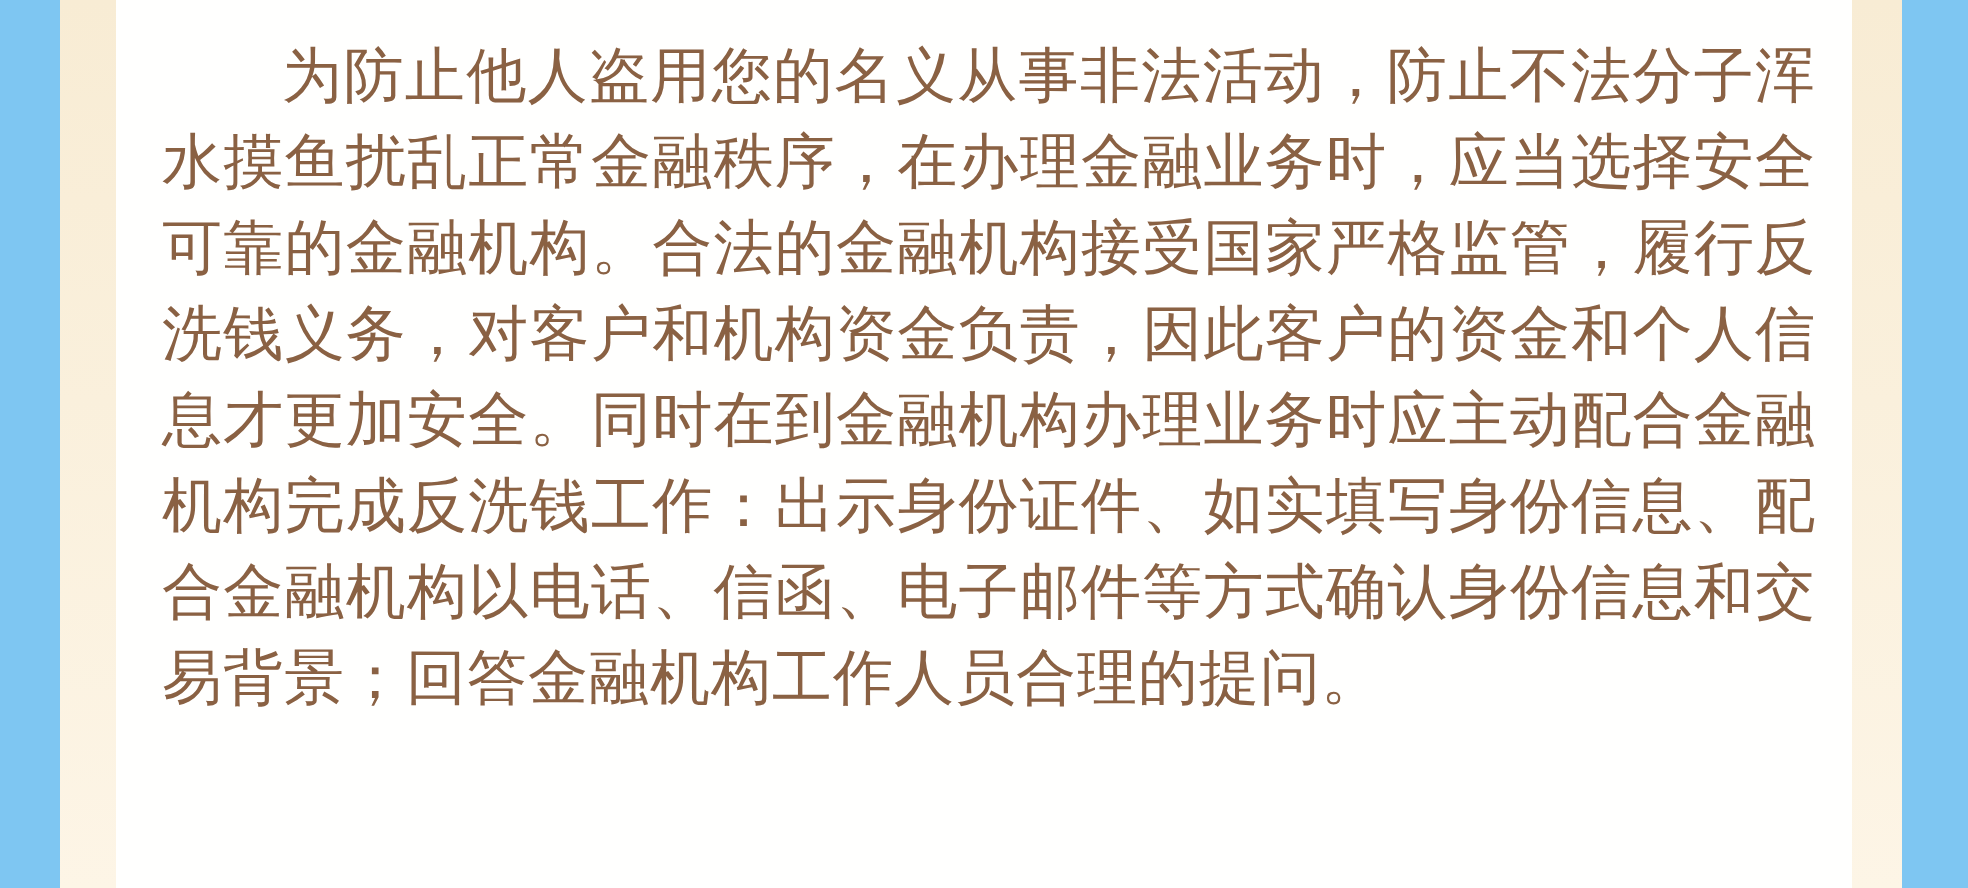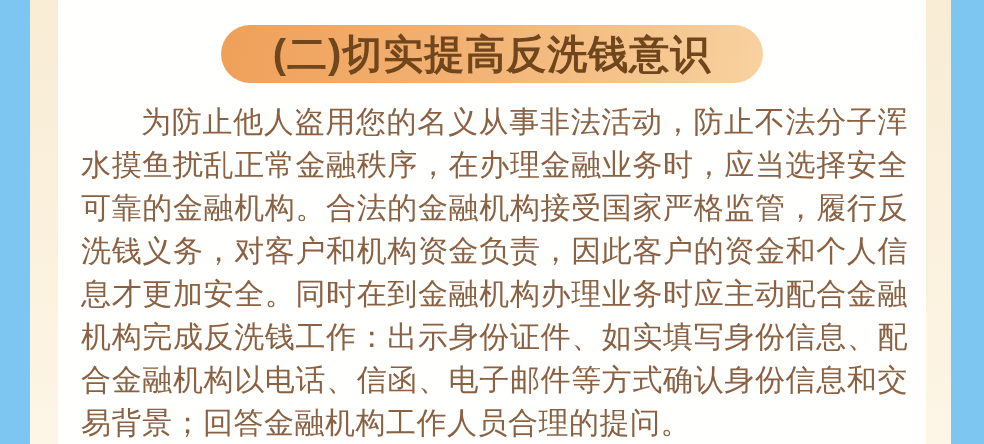--- a/index.html
+++ b/index.html
@@ -67,23 +67,20 @@
   }
 </style>
 </head>
 <body>
 
 <div class="page">
   <div class="edge-blue-left"></div>
   <div class="stripe-left"></div>
 
   <div class="panel">
-    <div class="badge">
-      <span class="badge-text">(二)切实提高反洗钱意识</span>
-    </div>
 
     <div class="article">
       <p>为防止他人盗用您的名义从事非法活动，防止不法分子浑水摸鱼扰乱正常金融秩序，在办理金融业务时，应当选择安全可靠的金融机构。合法的金融机构接受国家严格监管，履行反洗钱义务，对客户和机构资金负责，因此客户的资金和个人信息才更加安全。同时在到金融机构办理业务时应主动配合金融机构完成反洗钱工作：出示身份证件、如实填写身份信息、配合金融机构以电话、信函、电子邮件等方式确认身份信息和交易背景；回答金融机构工作人员合理的提问。</p>
     </div>
   </div>
 
   <div class="stripe-right"></div>
   <div class="edge-blue-right"></div>
 </div>
 

